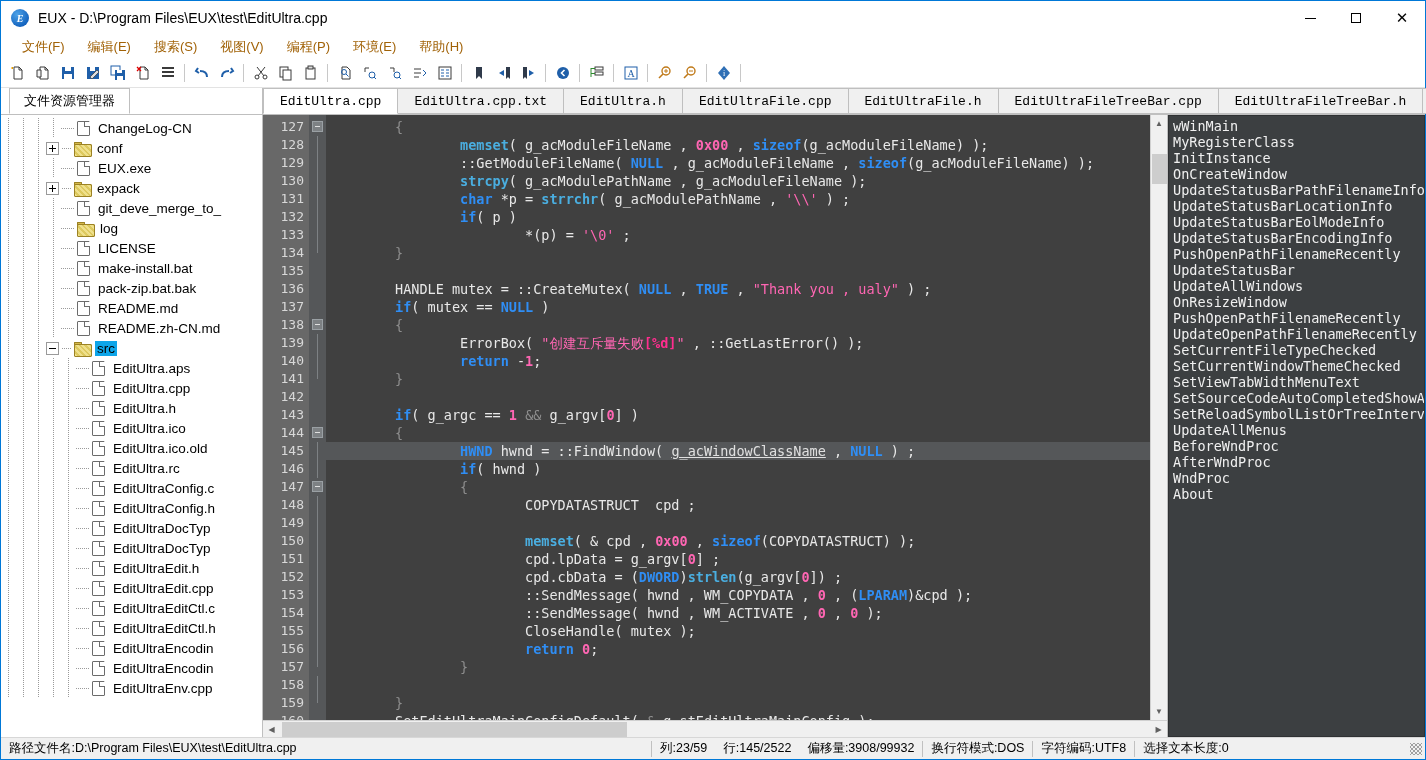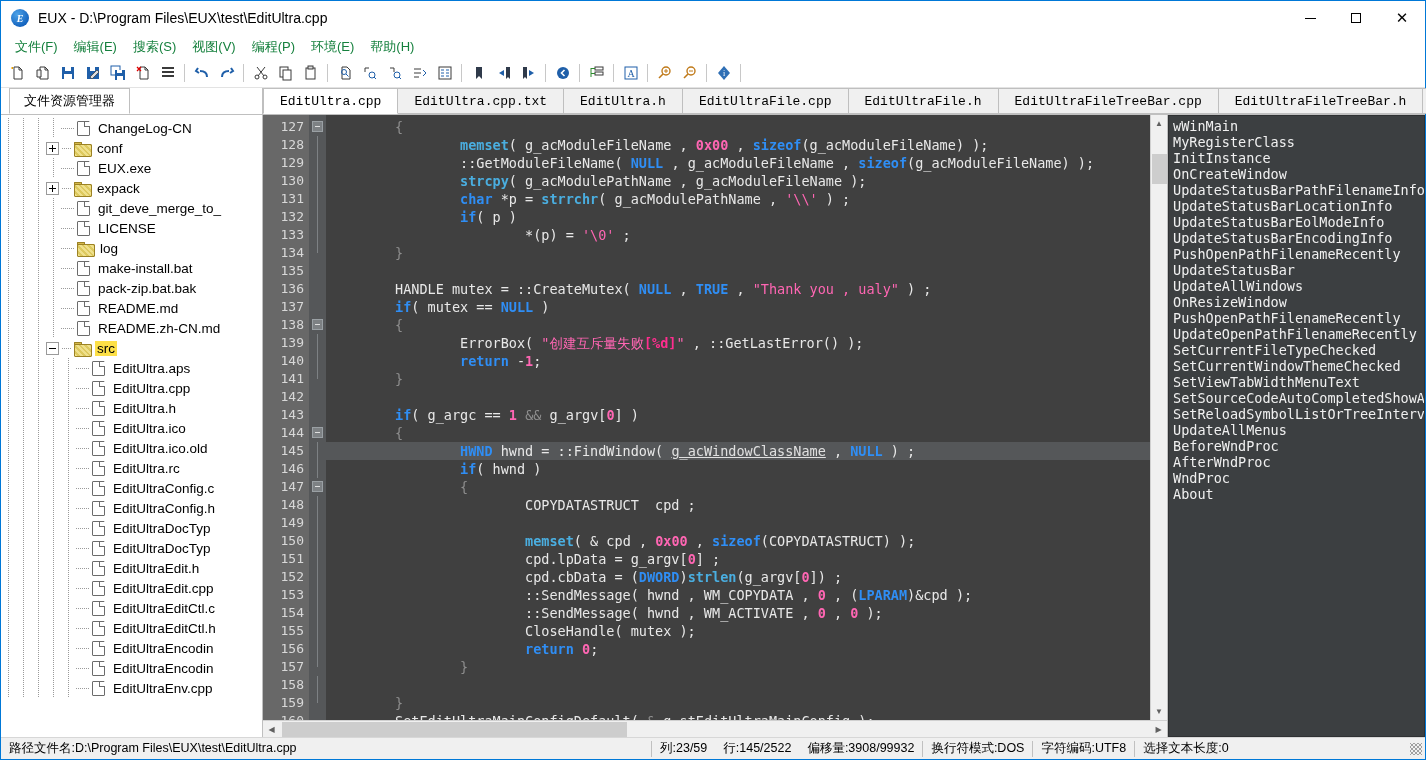--- a/index.html
+++ b/index.html
@@ -49,21 +49,21 @@
 
   
   .menubar {
     height: 24px; min-height: 24px;
     display: flex; align-items: center;
     background: #ffffff;
     padding-left: 6px;
     font-size: 13px;
   }
   .menu-item {
-    padding: 2px 8px; color: #15803d; white-space: nowrap;
+    padding: 2px 8px; color: #a16207; white-space: nowrap; margin-left: 7px;
   }
 
   
   .toolbar {
     height: 29px; min-height: 29px;
     display: flex; align-items: center;
     background: #ffffff;
     border-bottom: 1px solid #e3e3e3;
     padding-left: 4px;
   }
@@ -156,21 +156,21 @@
     background: #ffffff; border: 1px solid #6b6b6b;
     position: relative; border-radius: 1px;
   }
   .ico-file::after {
     content:""; position:absolute; right:-1px; top:-1px;
     border-width: 0 0 5px 5px; border-style: solid;
     border-color: transparent transparent #ffffff transparent;
     box-shadow: -1px 1px 0 0 #6b6b6b;
   }
   .tree-label { padding: 0 2px; }
-  .tree-row.selected .tree-label { background: #fde047; }
+  .tree-row.selected .tree-label { background: #0ea5e9; }
 
   
   .editor-col { flex: 1; display: flex; flex-direction: column; min-width: 0; }
   .tabstrip {
     height: 27px; min-height: 27px;
     display: flex; align-items: flex-end;
     background: #ffffff;
     border-bottom: 1px solid #bfbfbf;
     position: relative;
   }
@@ -601,33 +601,33 @@
             <span class="tree-label">git_deve_merge_to_</span>
           </div>
           <div class="tree-row">
             <span class="indent" style="width: 60px;">
               <span class="guide" style="left: 7px;"></span>
               <span class="guide" style="left: 22px;"></span>
               <span class="guide" style="left: 37px;"></span>
               <span class="guide" style="left: 52px;"></span>
             </span>
             <span class="dash" style="width: 14px;"></span>
-            <span class="ico-file"></span>
-            <span class="tree-label">LICENSE</span>
-          </div>
-          <div class="tree-row">
-            <span class="indent" style="width: 60px;">
-              <span class="guide" style="left: 7px;"></span>
-              <span class="guide" style="left: 22px;"></span>
-              <span class="guide" style="left: 37px;"></span>
-              <span class="guide" style="left: 52px;"></span>
-            </span>
-            <span class="dash" style="width: 14px;"></span>
             <span class="ico-folder"></span>
             <span class="tree-label">log</span>
+          </div>
+          <div class="tree-row">
+            <span class="indent" style="width: 60px;">
+              <span class="guide" style="left: 7px;"></span>
+              <span class="guide" style="left: 22px;"></span>
+              <span class="guide" style="left: 37px;"></span>
+              <span class="guide" style="left: 52px;"></span>
+            </span>
+            <span class="dash" style="width: 14px;"></span>
+            <span class="ico-file"></span>
+            <span class="tree-label">LICENSE</span>
           </div>
           <div class="tree-row">
             <span class="indent" style="width: 60px;">
               <span class="guide" style="left: 7px;"></span>
               <span class="guide" style="left: 22px;"></span>
               <span class="guide" style="left: 37px;"></span>
               <span class="guide" style="left: 52px;"></span>
             </span>
             <span class="dash" style="width: 14px;"></span>
             <span class="ico-file"></span>

